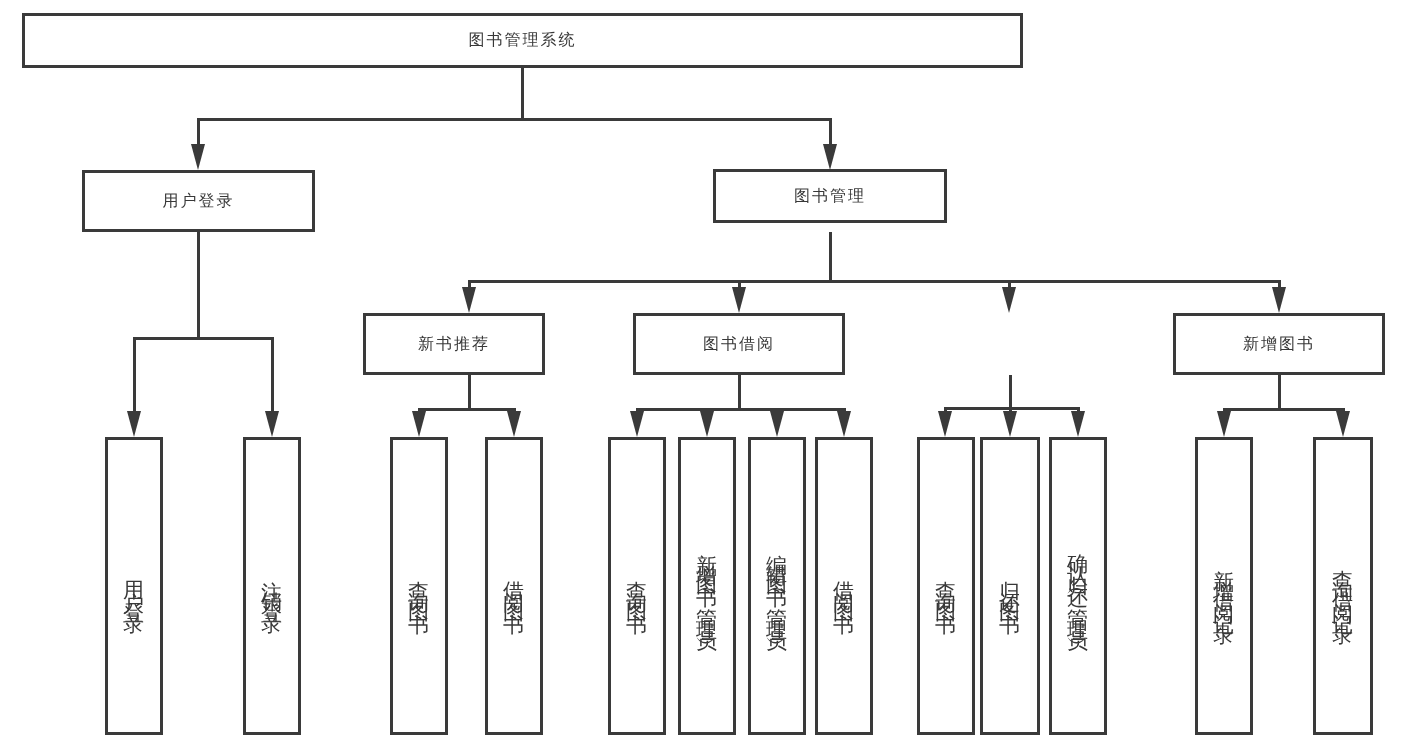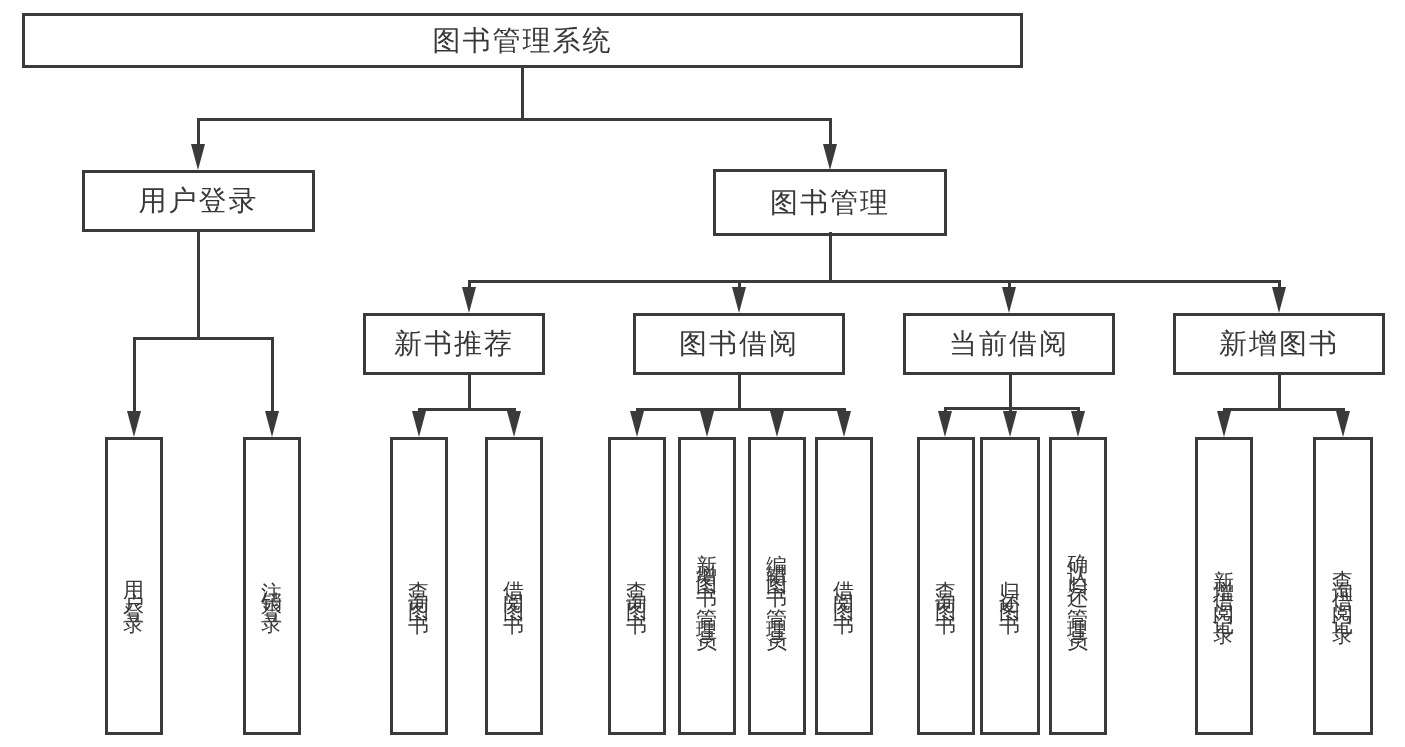--- a/index.html
+++ b/index.html
@@ -17,21 +17,21 @@
     position: absolute;
     box-sizing: border-box;
     background: #ffffff;
     border: 3px solid var(--line);
     display: flex;
     align-items: center;
     justify-content: center;
     color: var(--text);
   }
   .node.horizontal .label {
-    font-size: 28px;
+    font-size: 16px;
     letter-spacing: 2px;
     white-space: nowrap;
   }
   .node.vertical .label {
     writing-mode: vertical-rl;
     text-orientation: mixed;
     font-size: 21px;
     letter-spacing: 11px;
     line-height: 1.1;
   }
@@ -61,31 +61,28 @@
 </head>
 <body>
 
 <div class="canvas" style="--line: #3a3a3a; --text: #383838;">
 <div class="node horizontal" style="left: 22px; top: 13px; width: 1001px; height: 55px;">
       <span class="label">图书管理系统</span>
     </div>
     <div class="node horizontal" style="left: 82px; top: 170px; width: 233px; height: 62px;">
       <span class="label">用户登录</span>
     </div>
-    <div class="node horizontal" style="left: 713px; top: 169px; width: 234px; height: 67px;">
+    <div class="node horizontal" style="left: 713px; top: 169px; width: 234px; height: 54px;">
       <span class="label">图书管理</span>
     </div>
     <div class="node horizontal" style="left: 363px; top: 313px; width: 182px; height: 62px;">
       <span class="label">新书推荐</span>
     </div>
     <div class="node horizontal" style="left: 633px; top: 313px; width: 212px; height: 62px;">
       <span class="label">图书借阅</span>
-    </div>
-    <div class="node horizontal" style="left: 903px; top: 313px; width: 212px; height: 62px;">
-      <span class="label">当前借阅</span>
     </div>
     <div class="node horizontal" style="left: 1173px; top: 313px; width: 212px; height: 62px;">
       <span class="label">新增图书</span>
     </div>
     <div class="node vertical" style="left: 105px; top: 437px; width: 58px; height: 298px;">
       <span class="label">用户登录</span>
     </div>
     <div class="node vertical" style="left: 243px; top: 437px; width: 58px; height: 298px;">
       <span class="label">注销登录</span>
     </div>

